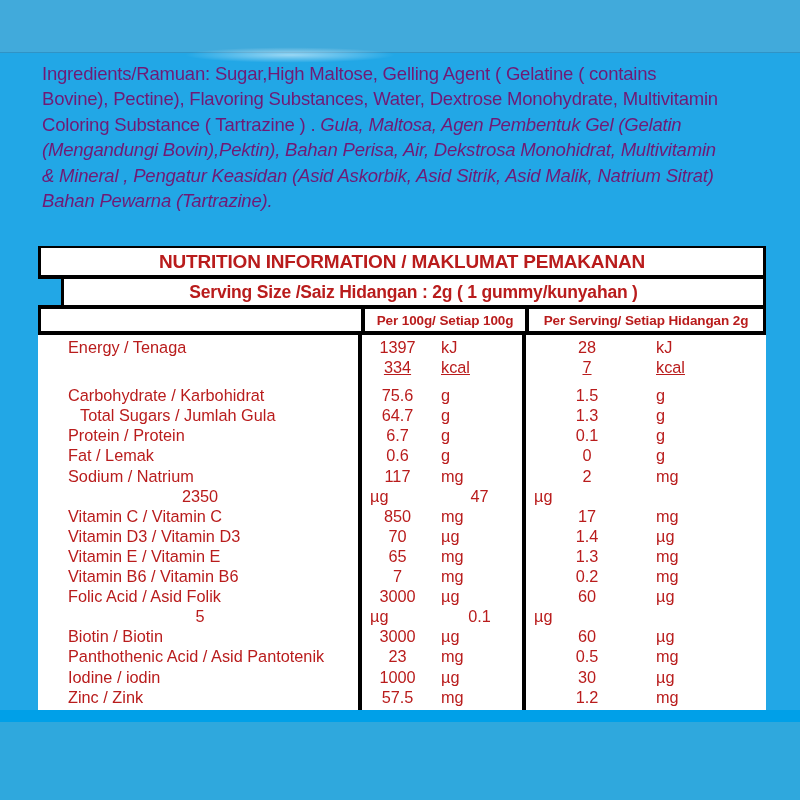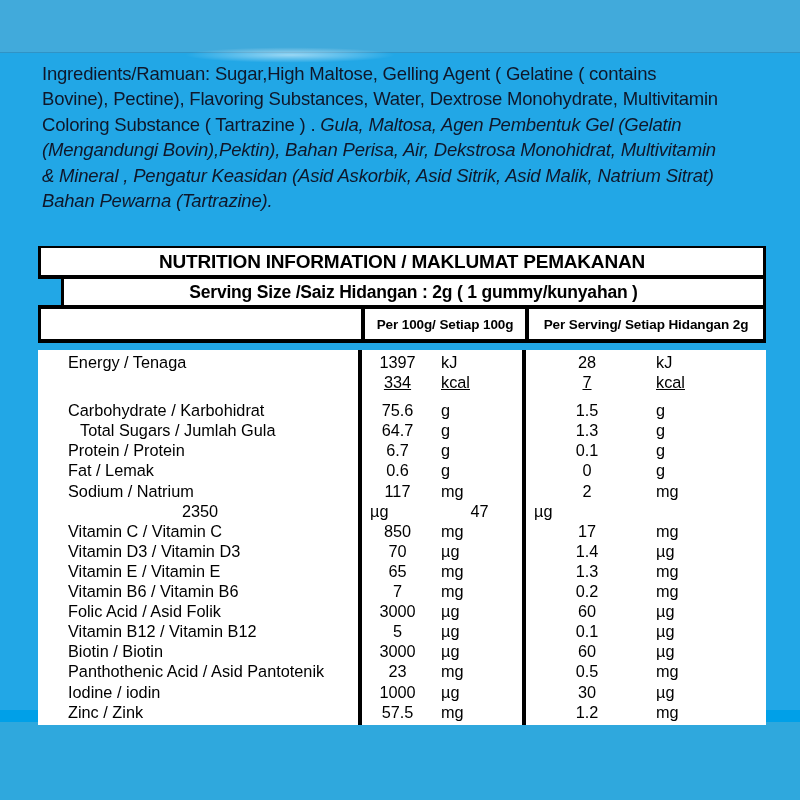--- a/index.html
+++ b/index.html
@@ -24,58 +24,58 @@
     position:absolute;left:0;top:710px;width:800px;height:12px;
     background:#00a0e8;
   }
   .band-bottom{
     position:absolute;left:0;top:722px;width:800px;height:78px;
     background:#2fa8dd;
   }
   
   .ingredients{
     position:absolute;left:42px;top:61px;width:740px;
-    color:#0f172a;
+    color:#701a75;
     font-size:18.5px;line-height:25.4px;letter-spacing:-0.2px;
   }
   .ing-line{white-space:nowrap;}
   .it{font-style:italic;}
   
   .ntable{
     position:absolute;left:38px;top:246px;width:728px;
-    color:#000000;
+    color:#b91c1c;
   }
   .tbox{
     background:#fff;
     border-left:3px solid #000;border-right:3px solid #000;
     box-sizing:border-box;
   }
   .t-title{
     border-top:2px solid #000;
     height:29px;display:flex;align-items:center;justify-content:center;
     font-weight:bold;font-size:19px;letter-spacing:-0.2px;
   }
   .hline{height:4px;background:#000;}
   .t-serving{
     height:26px;display:flex;align-items:center;justify-content:center;
     font-weight:bold;font-size:17.5px;letter-spacing:-0.2px;margin-left:23px;
   }
   .t-colhead{
-    height:30px;display:grid;grid-template-columns:320px 164px 1fr;
+    height:22px;display:grid;grid-template-columns:320px 164px 1fr;
   }
   .t-colhead .ch{
     display:flex;align-items:center;justify-content:center;
     font-weight:bold;font-size:13.5px;letter-spacing:-0.1px;
     box-sizing:border-box;
   }
   .t-colhead .ch.bl{border-left:4px solid #000;}
   .t-body{
     position:relative;background:#fff;height:373px;
     padding-top:2px;box-sizing:content-box;
-    font-size:16.3px;line-height:20.1px;margin-top:7px;
+    font-size:16.3px;line-height:20.1px;
   }
   .vdiv{position:absolute;top:0;bottom:0;width:4px;background:#000;}
   .vdiv1{left:320px;}
   .vdiv2{left:484px;}
   .nrow{
     display:grid;
     grid-template-columns:324px 71px 93px 122px 1fr;
   }
   .nrow.gap{margin-bottom:8px;text-decoration:underline;}
   .c-label{padding-left:30px;}
@@ -200,21 +200,20 @@
           <div class="c-us">mg</div>
         </div>
         <div class="nrow">
           <div class="c-label">Folic Acid / Asid Folik</div>
           <div class="c-v100">3000</div>
           <div class="c-u100">µg</div>
           <div class="c-vs">60</div>
           <div class="c-us">µg</div>
         </div>
         <div class="nrow">
-          <div class="c-label">Vitamin B12 / Vitamin B12</div>
           <div class="c-v100">5</div>
           <div class="c-u100">µg</div>
           <div class="c-vs">0.1</div>
           <div class="c-us">µg</div>
         </div>
         <div class="nrow">
           <div class="c-label">Biotin / Biotin</div>
           <div class="c-v100">3000</div>
           <div class="c-u100">µg</div>
           <div class="c-vs">60</div>

